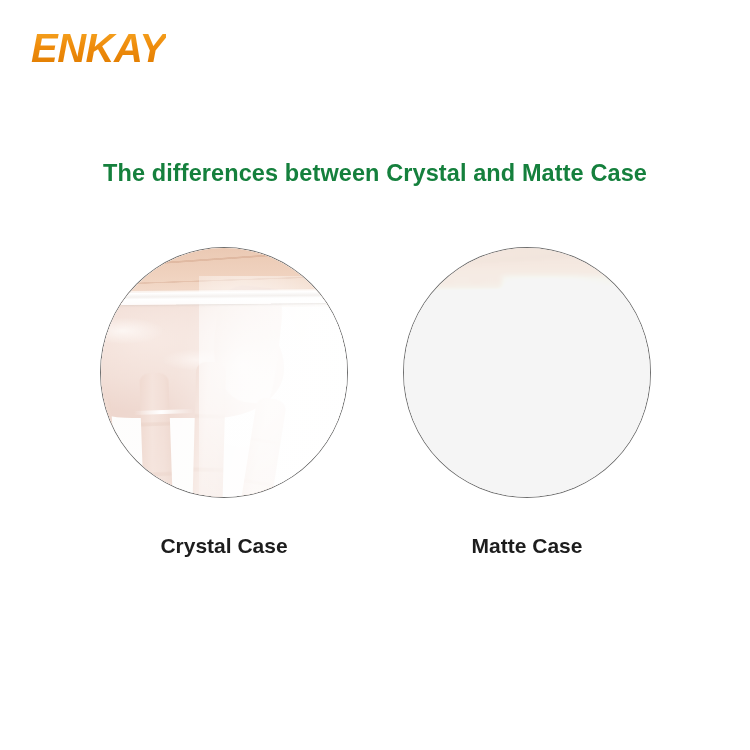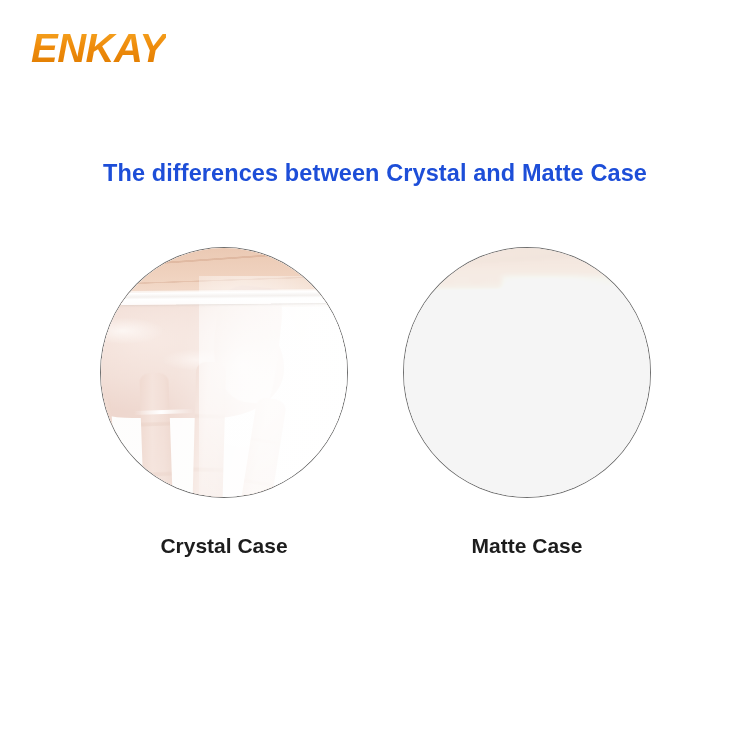--- a/index.html
+++ b/index.html
@@ -39,21 +39,21 @@
 
   
   .page-title {
     position: absolute;
     left: 0;
     right: 0;
     top: 144px;
     text-align: center;
     font-size: 23.5px;
     font-weight: bold;
-    color: #1d4ed8;
+    color: #15803d;
     letter-spacing: 0.1px;
     white-space: nowrap;
   }
 
   
   .comparison {
     position: absolute;
     left: 0;
     top: 247px;
     width: 750px;

